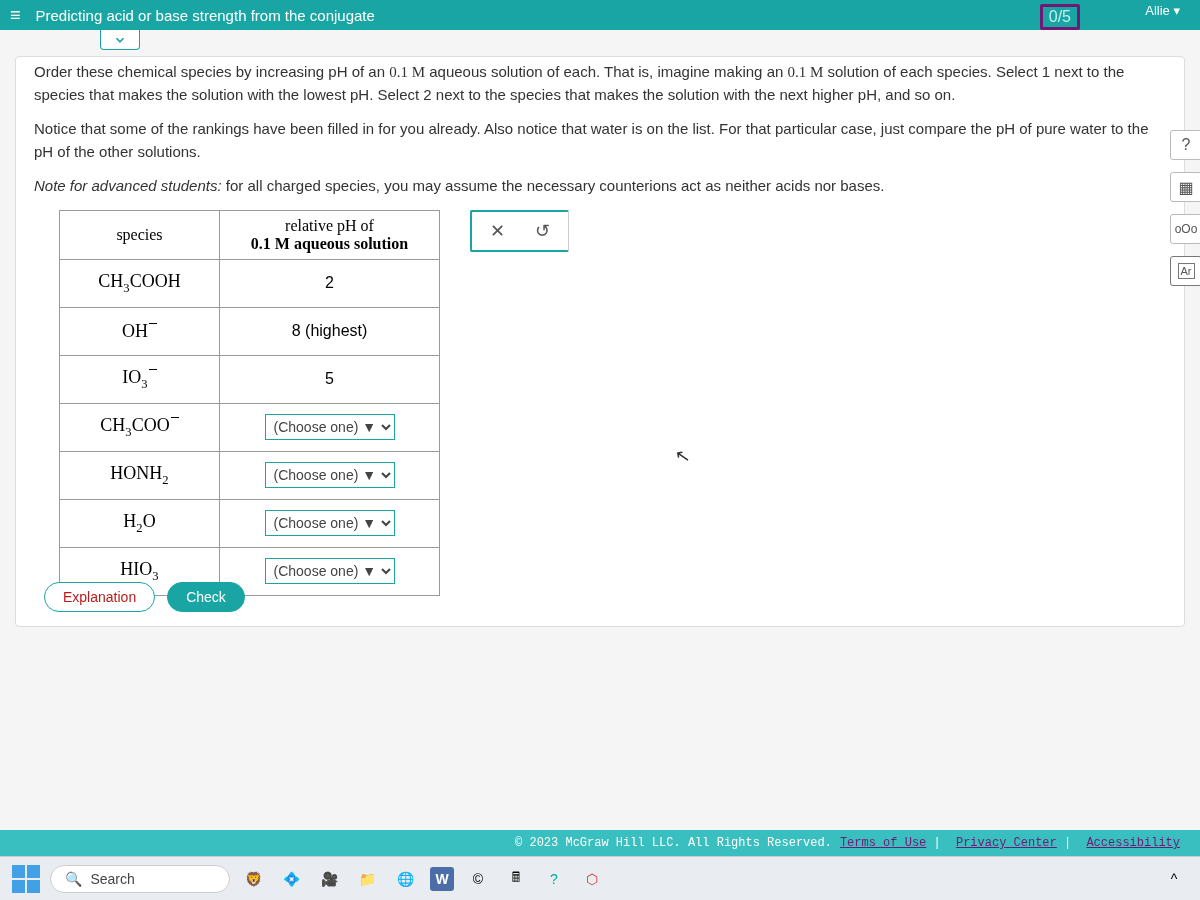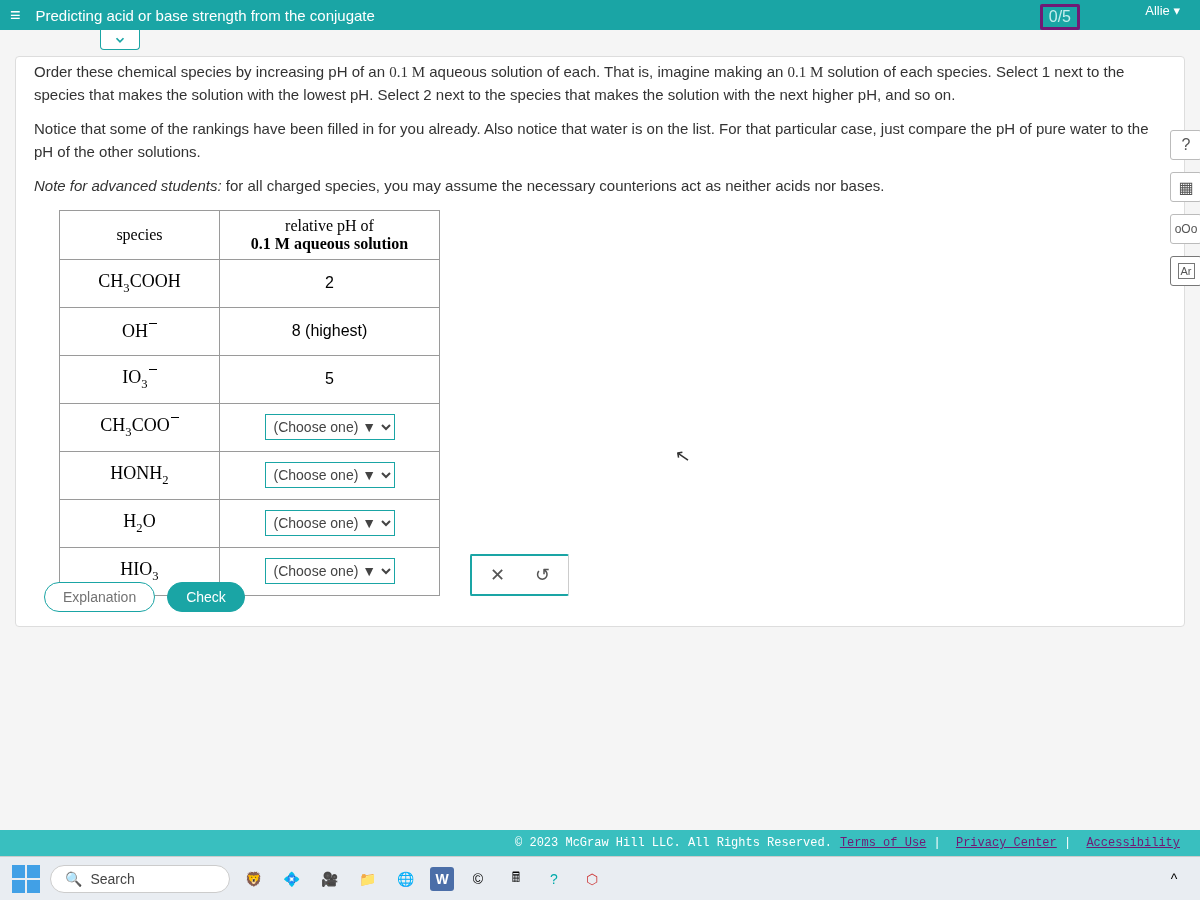--- a/index.html
+++ b/index.html
@@ -11,21 +11,21 @@
     .user-btn { position: absolute; right: 20px; top: 3px; font-size: 13px; color: #fff; }
     
     .dropdown-tab { background: #fff; width: 40px; height: 20px; display: flex; align-items: center; justify-content: center; margin-left: 100px; border-radius: 0 0 4px 4px; border: 1px solid #1aa5a5; border-top: none; cursor: pointer; }
     .dropdown-tab svg { width: 14px; height: 14px; }
     
     .content-area { background: #fff; border: 1px solid #ddd; border-radius: 4px; margin: 6px 15px 0 15px; padding: 4px 18px 30px 18px; position: relative; }
     .instructions { color: #333; font-size: 15px; line-height: 1.5; margin-bottom: 12px; }
     .instructions em { font-style: italic; }
     .math { font-family: 'Times New Roman', serif; }
     
-    .table-actions-row { display: flex; align-items: flex-end; gap: 30px; margin-top: 10px; }
+    .table-actions-row { display: flex; align-items: flex-start; gap: 30px; margin-top: 10px; }
     
     table.species-table { border-collapse: collapse; margin-left: 25px; }
     table.species-table th, table.species-table td { border: 1px solid #9a9a9a; text-align: center; font-weight: normal; }
     table.species-table th { padding: 6px 16px; font-family: 'Times New Roman', serif; font-size: 16px; }
     table.species-table td { height: 48px; }
     .col-species { width: 160px; font-family: 'Times New Roman', serif; font-size: 18px; }
     .col-ph { width: 220px; }
     
     .chem sub { font-size: 0.7em; vertical-align: sub; }
     .charge-line { display: inline-block; width: 8px; border-top: 1.3px solid #000; vertical-align: top; margin-left: 1px; margin-top: 2px; }
@@ -33,21 +33,21 @@
     
     select.choose { width: 130px; height: 26px; font-size: 14px; border: 1px solid #1aa5a5; background: #fff; color: #444; padding: 2px 4px; cursor: pointer; }
     
     .action-container { padding: 4px; border-top: 2px solid #1aa5a5; border-left: 2px solid #1aa5a5; border-bottom: 2px solid #1aa5a5; border-right: 1px solid #ccc; display: flex; gap: 30px; height: 42px; align-items: center; padding-left: 18px; padding-right: 18px; border-radius: 2px; }
     .act-btn { background: none; border: none; font-size: 18px; cursor: pointer; color: #555; }
     
     .side-panel { position: absolute; right: -2px; top: 130px; display: flex; flex-direction: column; gap: 12px; }
     .side-btn { width: 32px; height: 30px; border: 1px solid #bbb; border-radius: 3px; background: #fff; display: flex; align-items: center; justify-content: center; font-size: 16px; color: #555; cursor: pointer; }
     
     .footer-btns { position: absolute; bottom: 14px; left: 28px; display: flex; gap: 12px; }
-    .pill-btn { border: 1px solid #1aa5a5; border-radius: 16px; padding: 6px 18px; background: #fff; color: #737373; font-size: 14px; cursor: pointer; }
+    .pill-btn { border: 1px solid #1aa5a5; border-radius: 16px; padding: 6px 18px; background: #fff; color: #b91c1c; font-size: 14px; cursor: pointer; }
     .pill-btn.primary { background: #1aa5a5; color: #fff; }
     
     .copyright-bar { position: fixed; bottom: 44px; width: 100%; background: #39bfbf; color: #fff; font-size: 12px; height: 26px; display: flex; align-items: center; justify-content: flex-end; padding-right: 20px; font-family: Liberation Mono, monospace; }
     .copyright-bar a { color: #701a75; text-decoration: underline; margin-left: 8px; }
     
     .taskbar { position: fixed; bottom: 0; left: 0; width: 100%; height: 44px; background: #e9edf2; border-top: 1px solid #ccc; display: flex; align-items: center; padding: 0 12px; gap: 10px; }
     .start-btn { width: 28px; height: 28px; display: grid; grid-template-columns: 1fr 1fr; grid-template-rows: 1fr 1fr; gap: 2px; cursor: pointer; }
     .start-btn div { background: #41a0e6; }
     .search-box { border: 1px solid #ccc; border-radius: 18px; padding: 5px 14px; display: flex; align-items: center; gap: 8px; font-size: 14px; color: #444; background: #fff; width: 180px; cursor: text; }
     .tb-icon { width: 28px; height: 28px; border-radius: 4px; display: flex; align-items: center; justify-content: center; font-size: 14px; cursor: pointer; }

